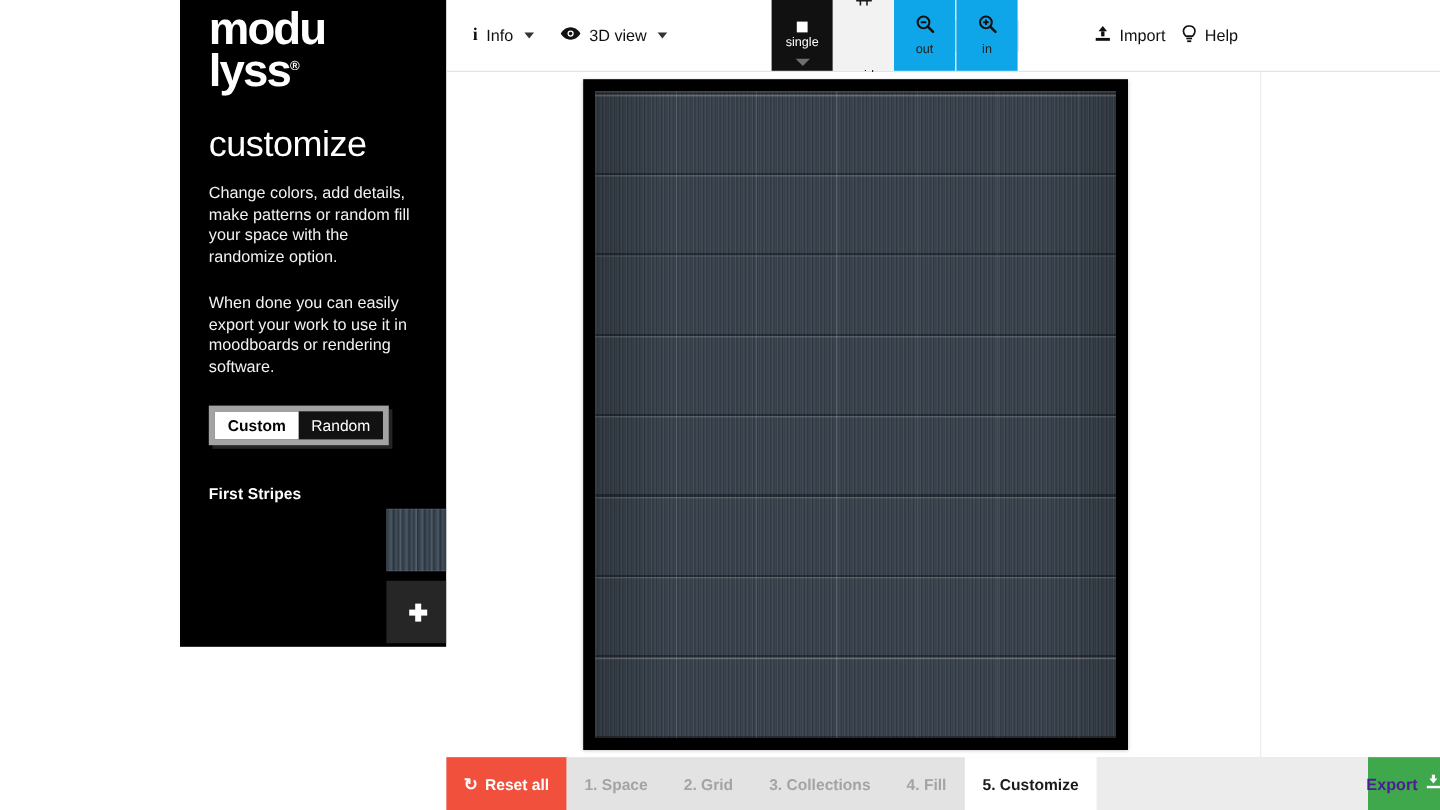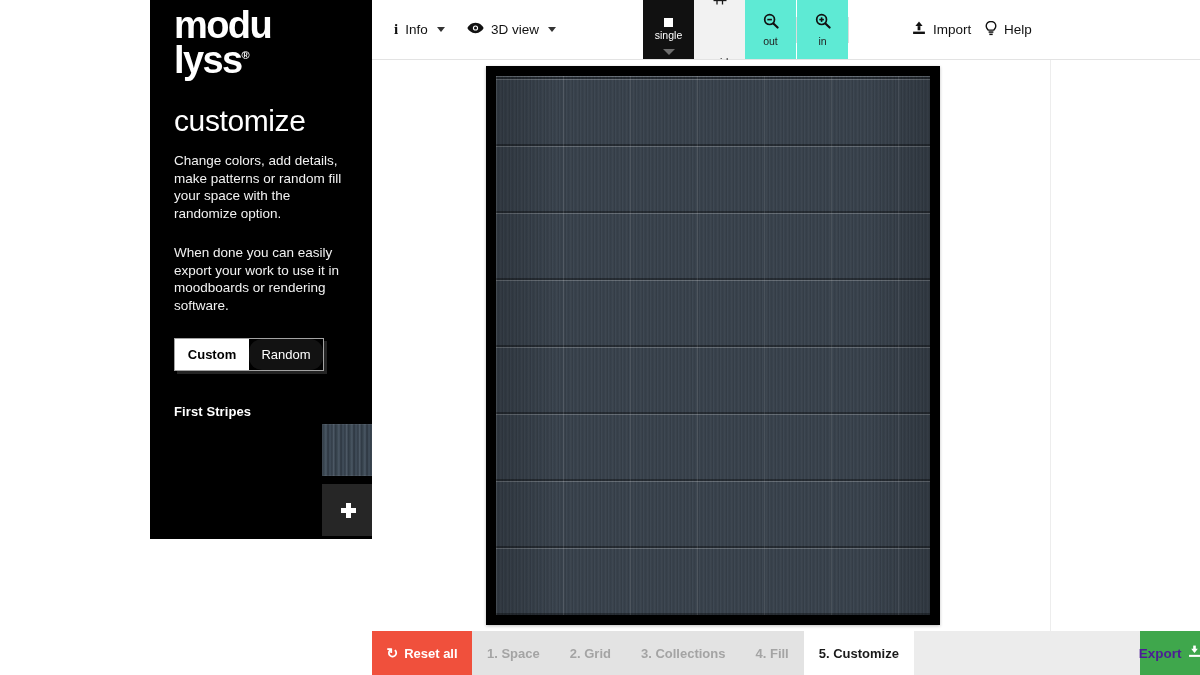--- a/index.html
+++ b/index.html
@@ -36,30 +36,30 @@
     position: absolute; left: 24px; width: 180px;
     font-size: 13.5px; line-height: 17.5px; color: #f2f2f2; font-weight: 400;
   }
   .panel-p.p1 { top: 152px; }
   .panel-p.p2 { top: 244px; }
 
   
   .toggle {
     position: absolute; left: 24px; top: 338px;
     width: 150px; height: 33px;
-    display: flex; border: 1px solid #a3a3a3;
+    display: flex; border: 5px solid #a3a3a3;
     box-shadow: 3px 3px 0 rgba(255,255,255,0.14);
   }
   .toggle-btn {
     flex: 1; display: flex; align-items: center; justify-content: center;
     font-size: 13px; font-weight: 700; cursor: pointer;
     background: #121212; color: #ffffff;
   }
   .toggle-btn.active { background: #ffffff; color: #000000; }
-  .toggle-btn.inactive { font-weight: 400; border-radius: 13px; }
+  .toggle-btn.inactive { font-weight: 400; }
 
   
   .group-label {
     position: absolute; left: 24px;
     font-size: 13px; font-weight: 700; color: #ffffff; letter-spacing: 0.1px;
   }
   .swatch-row { position: absolute; display: flex; gap: 11px; }
   .swatch {
     width: 53px; height: 52px; cursor: pointer;
     background-color: #3a4450; position: relative; overflow: hidden;
@@ -103,21 +103,21 @@
   }
   .icon-i {
     font-weight: 700; font-size: 15px; font-family: "Liberation Serif", serif;
   }
 
   
   .viewmodes { position: absolute; left: 271px; top: 0; display: flex; height: 59px; }
   .vm {
     width: 51px; height: 59px; position: relative; cursor: pointer;
     display: flex; flex-direction: column; align-items: center;
-    justify-content: center; gap: 3px; background: #5eead4;
+    justify-content: center; gap: 3px; background: #0ea5e9;
   }
   .vm.active { background: #111111; }
   .vm.grid-mode { background: #f2f2f2; gap: 48px; }
   .vm-label { font-size: 10.5px; color: #222222; line-height: 1; }
   .vm.active .vm-label { color: #ffffff; }
   .vm-square { width: 9px; height: 9px; background: #ffffff; }
   .vm-arrow {
     position: absolute; bottom: 4px; left: 50%; transform: translateX(-50%);
     width: 0; height: 0; border-left: 6px solid transparent;
     border-right: 6px solid transparent; border-top: 6px solid #6e6e6e;

